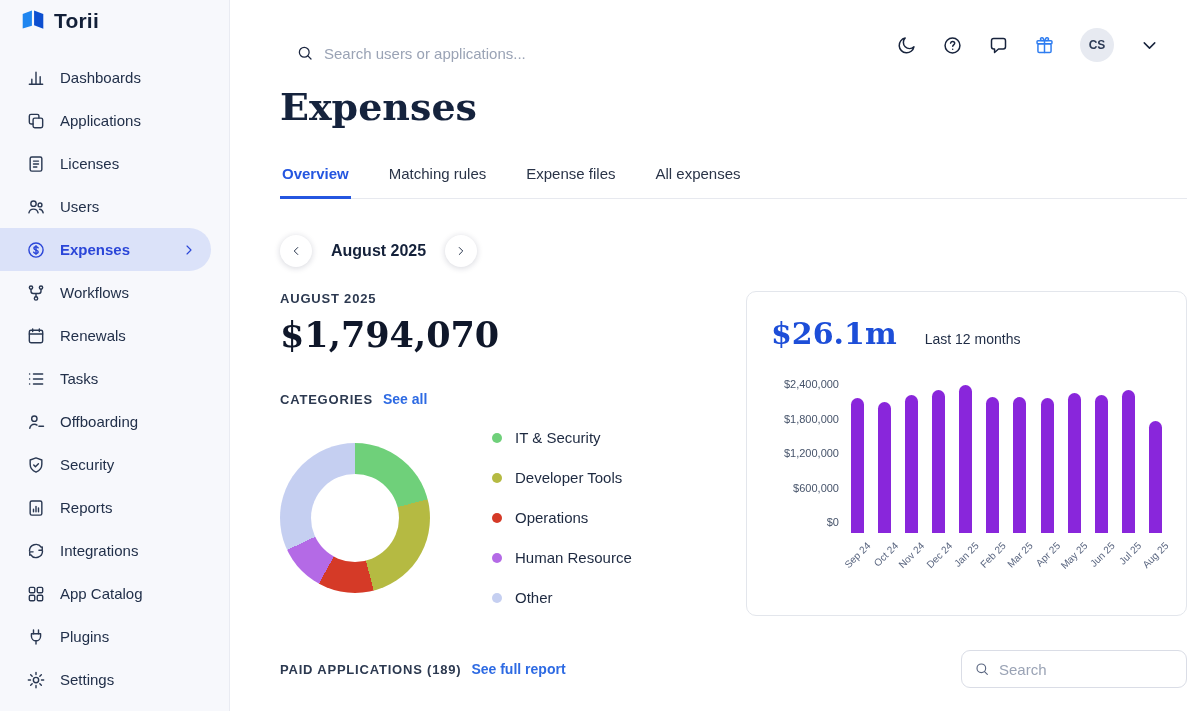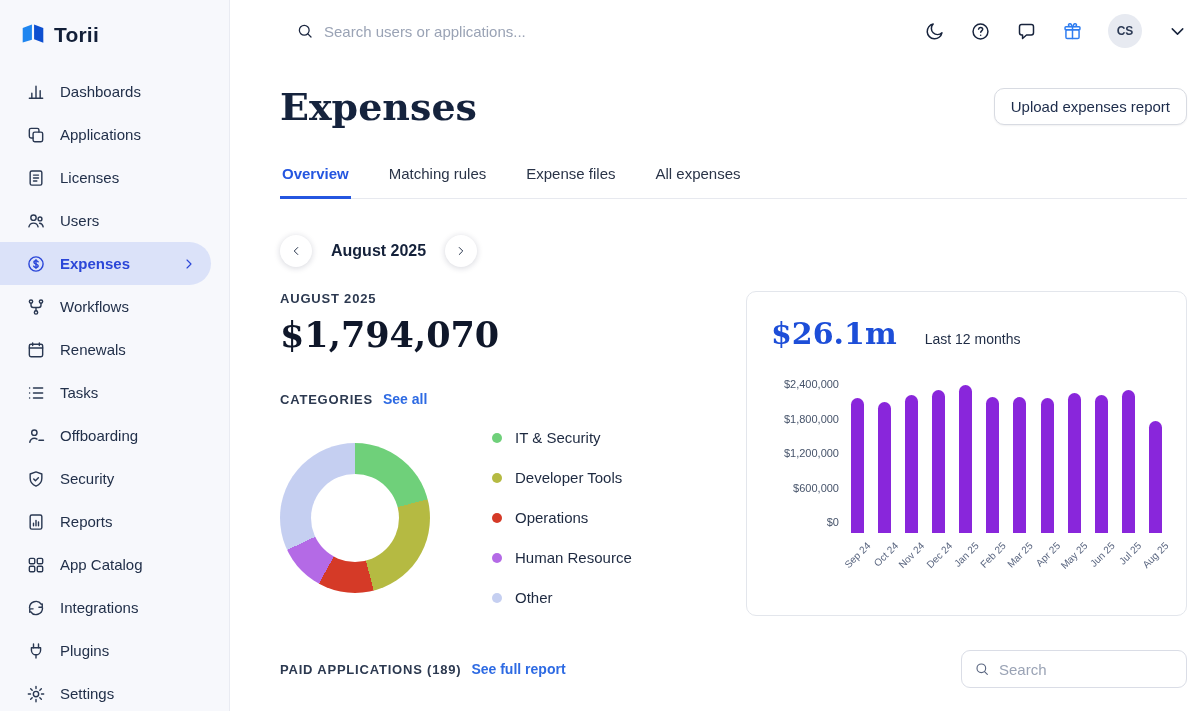--- a/index.html
+++ b/index.html
@@ -2,37 +2,37 @@
 <html><head>
 <meta charset="utf-8">
 <style>
   * { margin:0; padding:0; box-sizing:border-box; }
   html,body { width:1200px; height:711px; overflow:hidden; background:#fff;
     font-family:"Liberation Sans", sans-serif; color:#1b2940; }
   .app { display:flex; width:1200px; height:711px; }
 
   
   .sidebar { width:230px; min-width:230px; background:#f7f8fc; border-right:1px solid #e9ebf2;
-    padding-top:14px; overflow:hidden; }
+    overflow:hidden; }
   .logo-row { display:flex; align-items:center; gap:8px; padding:8px 20px 22px 20px; }
   .logo-mark svg { display:block; }
   .logo-text { font-size:21px; font-weight:800; color:#121f38; letter-spacing:.2px; }
   .nav-item { height:43px; display:flex; align-items:center; gap:14px; padding:0 14px 0 26px;
     font-size:15px; font-weight:500; color:#22304a; cursor:pointer; border-radius:0 24px 24px 0;
     margin-right:18px; }
   .nav-item .icon { width:20px; height:20px; color:#2a3852; flex:none; }
   .nav-item.active { background:#dbe2f9; color:#2b46d8; font-weight:600; }
   .nav-item.active .icon { color:#2b46d8; }
   .nav-item .chev { margin-left:auto; width:16px; height:16px; color:#2b46d8; }
   .icon svg { width:100%; height:100%; fill:none; stroke:currentColor; stroke-width:1.7;
     stroke-linecap:round; stroke-linejoin:round; display:block; }
 
   
   .main { flex:1; display:flex; flex-direction:column; min-width:0; }
-  .topbar { height:62px; display:flex; align-items:center; padding:0 12px 0 66px; flex:none; }
+  .topbar { height:62px; display:flex; align-items:flex-end; padding:0 40px 0 66px; flex:none; }
   .search-top { display:flex; align-items:center; gap:10px; flex:1; }
   .search-top .icon { width:18px; height:18px; color:#1c2740; }
   .search-top input { border:none; outline:none; font-size:15px; width:320px; color:#1b2940;
     font-family:inherit; background:transparent; }
   .search-top input::placeholder { color:#9aa3b5; }
   .top-icons { display:flex; align-items:center; gap:25px; }
   .top-icons .icon { width:21px; height:21px; color:#17233c; cursor:pointer; }
   .top-icons .icon.blue { color:#2f7df0; }
   .avatar { width:34px; height:34px; border-radius:50%; background:#e7eaf1; display:flex;
     align-items:center; justify-content:center; font-size:12px; font-weight:700; color:#2c3a55;
@@ -226,36 +226,36 @@
             <svg viewBox="0 0 24 24">
               <rect x="5" y="3.5" width="14" height="17" rx="2"></rect>
               <path d="M9 16.5v-3M12 16.5v-6.5M15 16.5v-4.5"></path>
             </svg>
           </span>
           <span>Reports</span>
         </div>
         <div class="nav-item">
           <span class="icon">
             <svg viewBox="0 0 24 24">
+              <path d="M19.8 12a7.8 7.8 0 0 1-14.2 4.5M4.2 12a7.8 7.8 0 0 1 14.2-4.5"></path>
+              <path d="M4.5 17v-4h4M19.5 7v4h-4"></path>
+            </svg>
+          </span>
+          <span>Integrations</span>
+        </div>
+        <div class="nav-item">
+          <span class="icon">
+            <svg viewBox="0 0 24 24">
               <rect x="4" y="4" width="6.5" height="6.5" rx="1.5"></rect>
               <rect x="13.5" y="4" width="6.5" height="6.5" rx="1.5"></rect>
               <rect x="4" y="13.5" width="6.5" height="6.5" rx="1.5"></rect>
               <rect x="13.5" y="13.5" width="6.5" height="6.5" rx="1.5"></rect>
             </svg>
           </span>
           <span>App Catalog</span>
-        </div>
-        <div class="nav-item">
-          <span class="icon">
-            <svg viewBox="0 0 24 24">
-              <path d="M19.8 12a7.8 7.8 0 0 1-14.2 4.5M4.2 12a7.8 7.8 0 0 1 14.2-4.5"></path>
-              <path d="M4.5 17v-4h4M19.5 7v4h-4"></path>
-            </svg>
-          </span>
-          <span>Integrations</span>
         </div>
         <div class="nav-item">
           <span class="icon">
             <svg viewBox="0 0 24 24">
               <path d="M9 3.5V8M15 3.5V8"></path>
               <path d="M6.5 8h11v3a5.5 5.5 0 0 1-11 0z"></path>
               <path d="M12 16.5v4"></path>
             </svg>
           </span>
           <span>Plugins</span>
@@ -317,21 +317,20 @@
               <path d="M6 9l6 6 6-6"></path>
             </svg>
         </span>
       </div>
     </header>
 
     <div class="content">
 
       <div class="page-head">
         <h1 class="page-title">Expenses</h1>
-        <button class="btn-upload">Upload expenses report</button>
       </div>
 
       <nav class="tabs" id="tabs">
           <div class="tab active">Overview</div>
           <div class="tab">Matching rules</div>
           <div class="tab">Expense files</div>
           <div class="tab">All expenses</div>
         </nav>
 
       <div class="month-nav">

